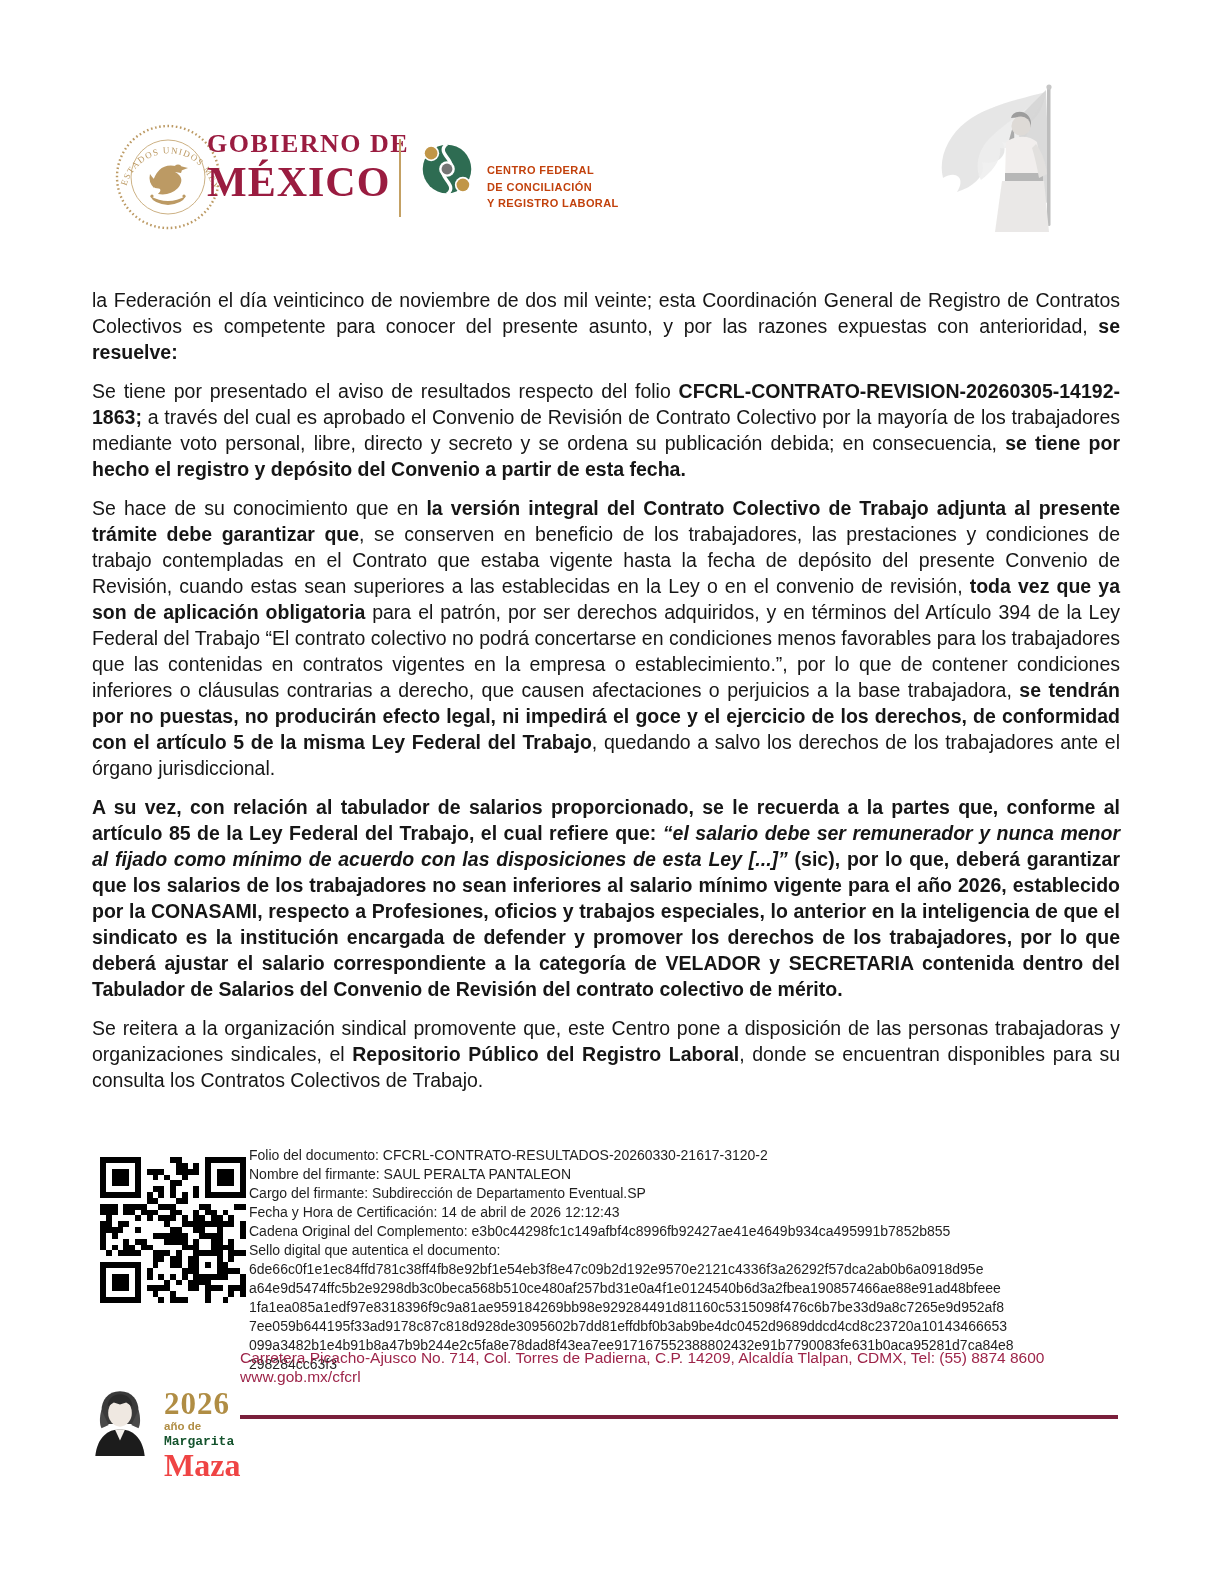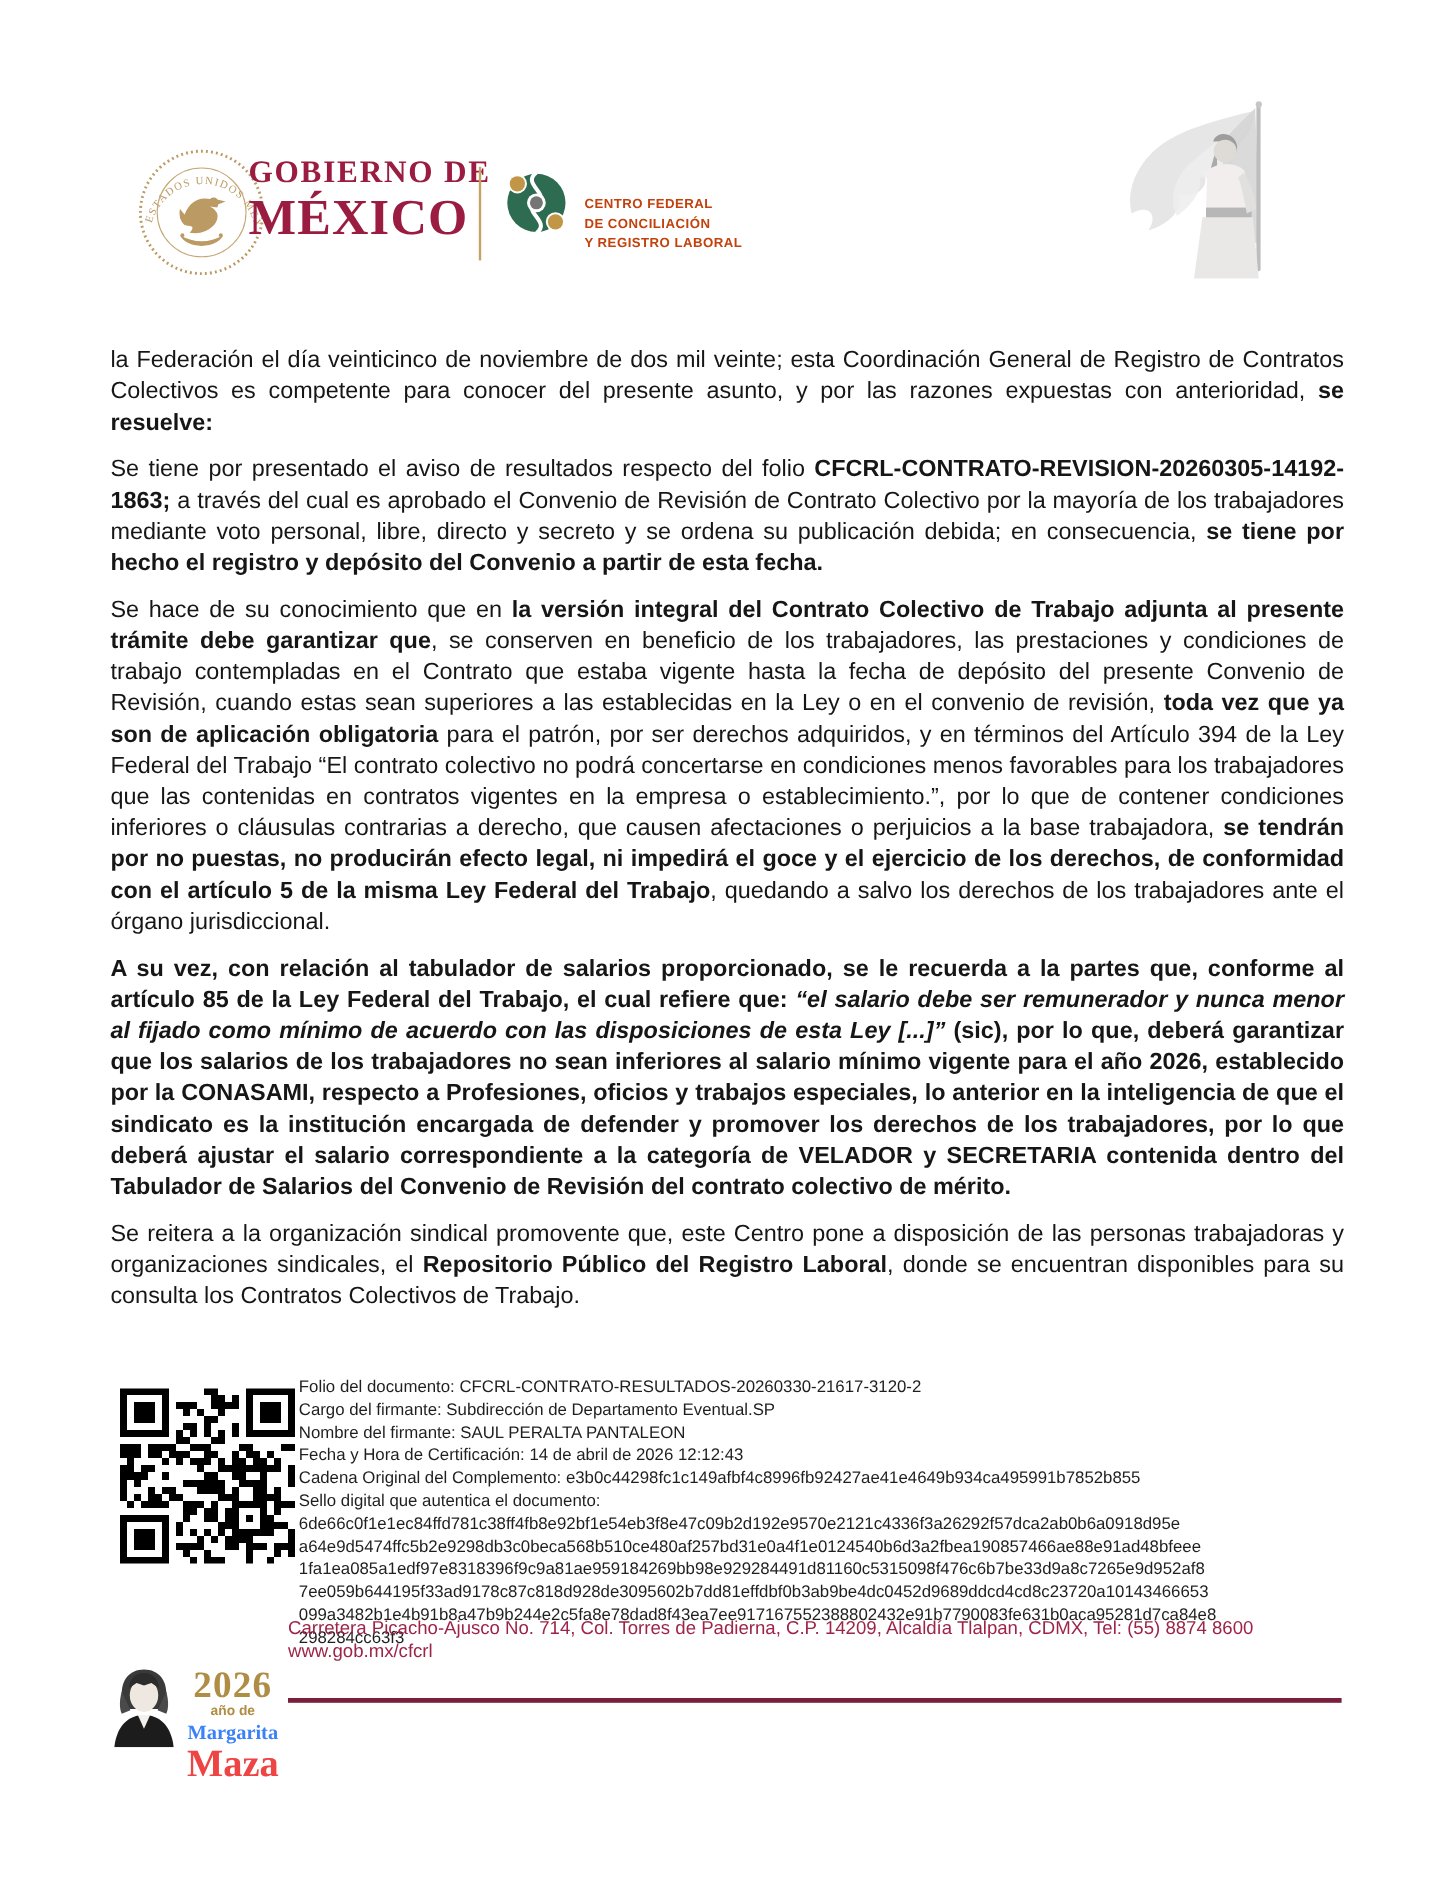--- a/index.html
+++ b/index.html
@@ -25,24 +25,24 @@
   .doc-body{position:absolute;left:92px;top:287px;width:1028px;}
   .doc-body p{margin:0 0 13px 0;font-size:19.5px;line-height:26px;text-align:justify;color:#161616;}
   .doc-body b{font-weight:bold;}
   
   .qr{position:absolute;left:100px;top:1157px;width:146px;height:146px;}
   .cert{position:absolute;left:249px;top:1146px;width:790px;font-size:14px;line-height:19px;color:#1f1f1f;}
   .cert .row b{font-weight:normal;}
   .cert .hash{word-break:break-all;}
   
   .portrait{position:absolute;left:88px;top:1386px;width:64px;height:70px;}
-  .yearlogo{position:absolute;left:148px;top:1388px;width:92px;text-align:center;font-family:"Liberation Serif", serif;font-weight:bold;line-height:1;}
+  .yearlogo{position:absolute;left:164px;top:1388px;width:92px;text-align:left;font-family:"Liberation Serif", serif;font-weight:bold;line-height:1;}
   .yearlogo .y{font-size:31px;color:#B08D44;letter-spacing:1px;}
   .yearlogo .ad{font-size:11.5px;color:#B08D44;margin-top:2px;font-family:"Liberation Sans", sans-serif;}
-  .yearlogo .mg{font-size:17px;color:#3b82f6;margin-top:2px;}
+  .yearlogo .mg{font-size:13px;color:#14532d;margin-top:2px;font-family:Liberation Mono, monospace;}
   .yearlogo .mz{font-size:32px;color:#ef4444;margin-top:1px;}
   .frule{position:absolute;left:240px;top:1415px;width:878px;height:4px;background:#7A1F3B;}
   .faddr{position:absolute;left:240px;top:1348px;width:900px;color:#9D2449;font-size:15.5px;line-height:19px;}
 </style>
 </head>
 <body>
 
 <div class="page">
 
   <svg class="seal" viewBox="0 0 112 110" aria-hidden="true">
@@ -434,26 +434,26 @@
       <rect x="18" y="24" width="1" height="1" fill="#000"></rect>
       <rect x="21" y="24" width="1" height="1" fill="#000"></rect>
     </svg>
 
   <div class="cert">
     <div class="row">
       <b>Folio del documento:</b>
       <span>CFCRL-CONTRATO-RESULTADOS-20260330-21617-3120-2</span>
     </div>
     <div class="row">
+      <b>Nombre del firmante:</b>
+      <span>SAUL PERALTA PANTALEON</span>
+    </div>
+    <div class="row">
       <b>Cargo del firmante:</b>
       <span>Subdirección de Departamento Eventual.SP</span>
-    </div>
-    <div class="row">
-      <b>Nombre del firmante:</b>
-      <span>SAUL PERALTA PANTALEON</span>
     </div>
     <div class="row">
       <b>Fecha y Hora de Certificación:</b>
       <span>14 de abril de 2026 12:12:43</span>
     </div>
     <div class="row">
       <b>Cadena Original del Complemento:</b>
       <span>e3b0c44298fc1c149afbf4c8996fb92427ae41e4649b934ca495991b7852b855</span>
     </div>
     <div class="row">

